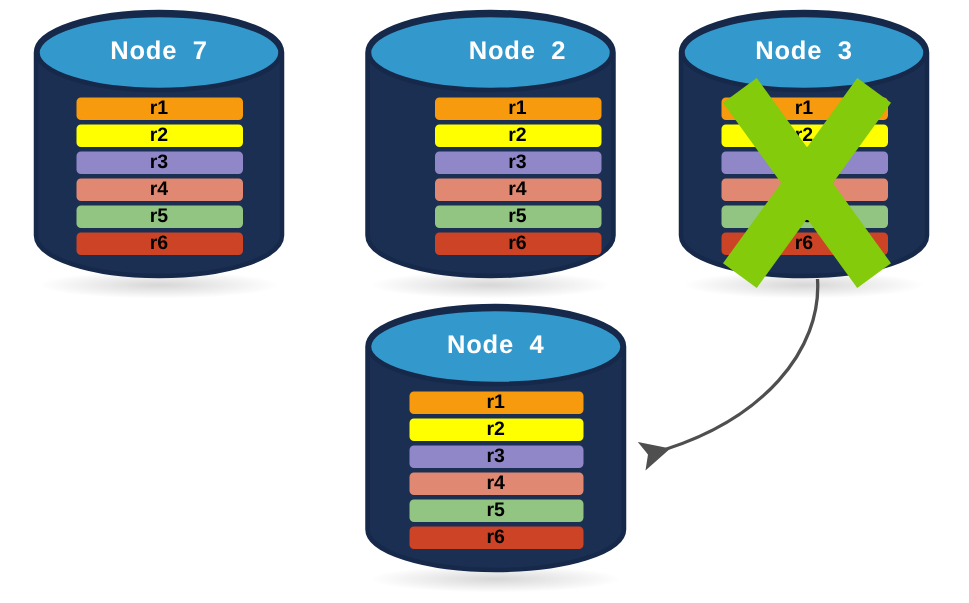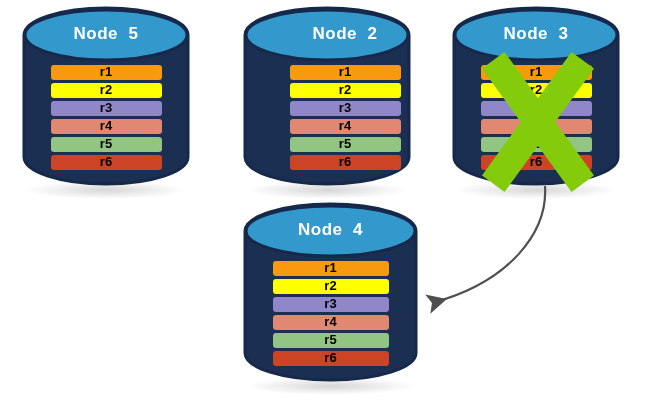--- a/index.html
+++ b/index.html
@@ -78,21 +78,21 @@
         <defs>
           <radialGradient id="sh0" cx="50%" cy="50%" r="50%">
             <stop offset="0%" stop-color="#c9c9c9" stop-opacity="0.75"></stop>
             <stop offset="100%" stop-color="#c9c9c9" stop-opacity="0"></stop>
           </radialGradient>
         </defs>
         <ellipse cx="84" cy="182" rx="80" ry="9" fill="url(#sh0)"></ellipse>
         <path d="M 2 27 L 2 149 A 82 27 0 0 0 166 149 L 166 27 A 82 27 0 0 0 2 27 Z" fill="#1B2F52" stroke="#16294A" stroke-width="3"></path>
         <ellipse cx="84" cy="27" rx="81" ry="25" fill="#3399CC" stroke="#16294A" stroke-width="3"></ellipse>
       </svg>
-      <div class="node-label" style="top: 16px; font-size: 17px;">Node  5</div>
+      <div class="node-label" style="top: 16px; font-size: 17px;">Node  7</div>
       <div class="rows" style="top: 57px;">
         <div class="row" style="background: rgb(247, 154, 14); width: 111px; height: 15px; margin-bottom: 3px; font-size: 13px;">
           <span>r1</span>
         </div>
         <div class="row" style="background: rgb(255, 255, 0); width: 111px; height: 15px; margin-bottom: 3px; font-size: 13px;">
           <span>r2</span>
         </div>
         <div class="row" style="background: rgb(144, 135, 200); width: 111px; height: 15px; margin-bottom: 3px; font-size: 13px;">
           <span>r3</span>
         </div>

